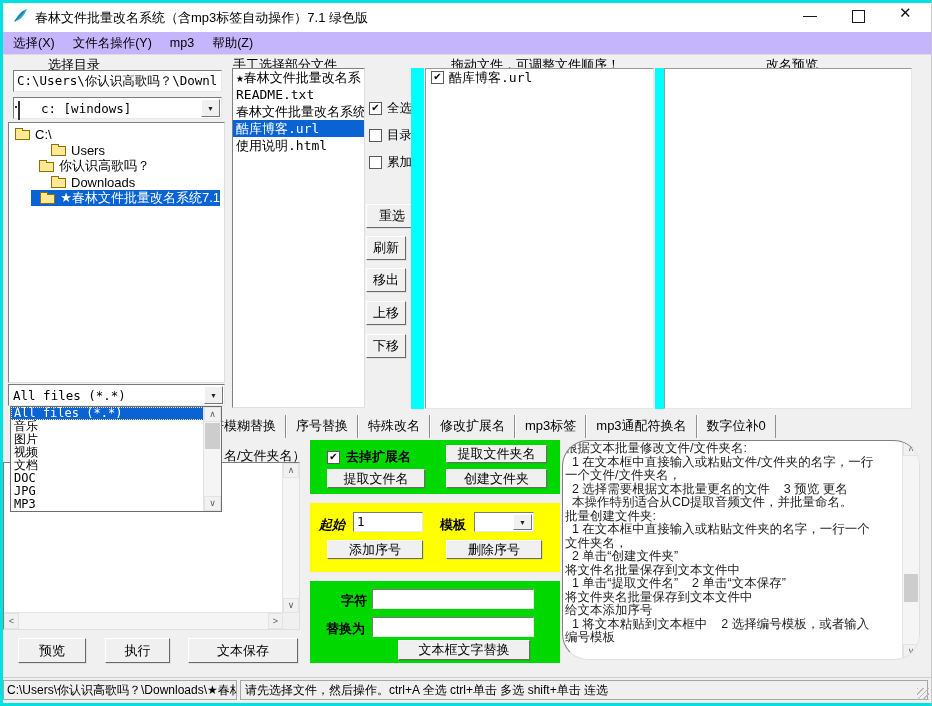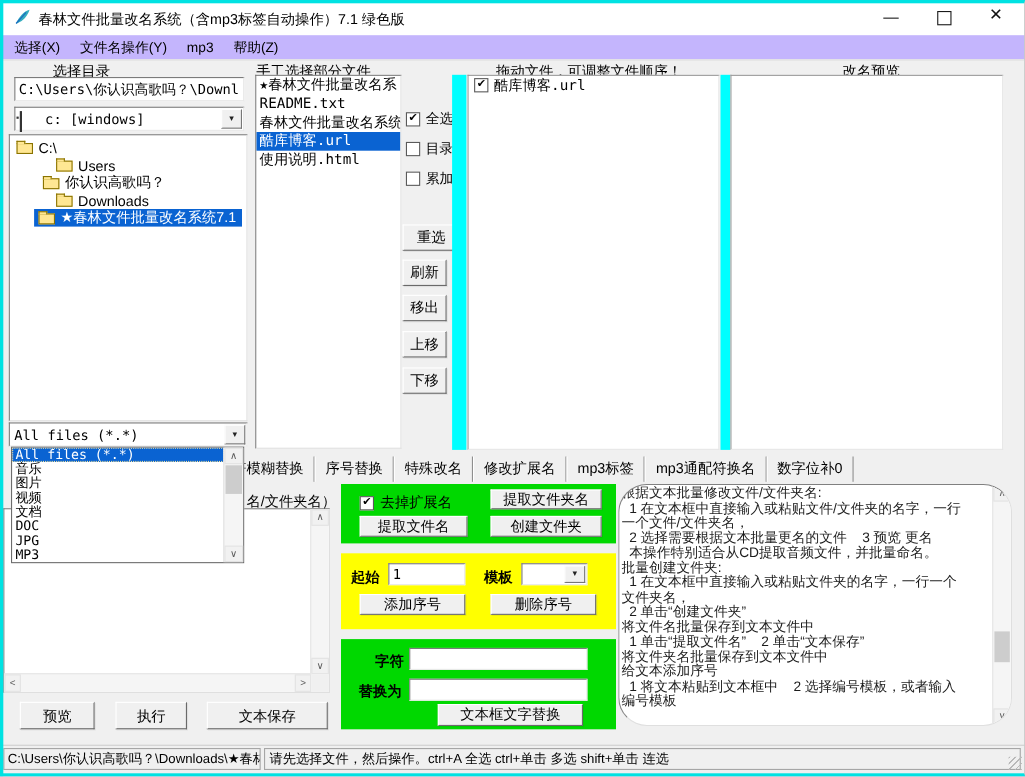--- a/index.html
+++ b/index.html
@@ -102,21 +102,21 @@
       <span style="margin-left:5px;">Users</span>
     </div>
     <div class="tree-row" style="left:30px;top:35px;">
       <span class="fold" style="position:relative;margin-top:2px;"></span>
       <span style="margin-left:5px;">你认识高歌吗？</span>
     </div>
     <div class="tree-row" style="left:42px;top:51px;">
       <span class="fold" style="position:relative;margin-top:2px;"></span>
       <span style="margin-left:5px;">Downloads</span>
     </div>
-    <div class="tree-row sel-blue" style="left:22px;top:67px;right:4px;padding-left:4px;">
+    <div class="tree-row sel-blue" style="left:22px;top:67px;right:4px;padding-left:4px;justify-content:flex-end;">
       <span class="fold" style="position:relative;margin-top:2px;"></span>
       <span style="margin-left:5px;">★春林文件批量改名系统7.1</span>
     </div>
   </div>
 
   <div class="abs sunken" style="left:8px;top:384px;width:217px;height:22px;box-sizing:border-box;">
     <span class="abs mono" style="left:4px;top:3px;font-size:12.5px;white-space:nowrap;">All files (*.*)</span>
     <span class="combo-arrow">
       <span>▼</span>
     </span>
@@ -217,29 +217,29 @@
         </div>
     </div>
     <div class="abs" style="right:0;bottom:0;width:16px;height:16px;background:#f0f0f0;"></div>
   </div>
 
   <div class="abs" style="left:310px;top:440px;width:250px;height:54px;background:#00d800;">
     <div class="abs" style="left:17px;top:8px;display:flex;align-items:center;">
       <span class="cb">
           <span class="mark">✔</span>
         </span>
-      <span class="lbl" style="margin-left:6px;font-weight:normal;">去掉扩展名</span>
+      <span class="lbl" style="margin-left:6px;font-weight:bold;">去掉扩展名</span>
     </div>
     <div class="abs btn" style="left:136px;top:5px;width:101px;height:18px;">提取文件夹名</div>
     <div class="abs btn" style="left:17px;top:29px;width:98px;height:19px;">提取文件名</div>
     <div class="abs btn" style="left:136px;top:29px;width:101px;height:19px;">创建文件夹</div>
   </div>
 
   <div class="abs" style="left:310px;top:503px;width:250px;height:69px;background:#ffff00;">
-    <span class="abs lbl" style="left:9px;top:13px;font-weight:bold;">起始</span>
+    <span class="abs lbl" style="left:9px;top:13px;font-weight:bold;font-style:italic;">起始</span>
     <div class="abs sunken mono" style="left:43px;top:9px;width:70px;height:20px;font-size:12.5px;line-height:18px;padding:0 3px;box-sizing:border-box;">
       <span>1</span>
     </div>
     <span class="abs lbl" style="left:130px;top:13px;font-weight:bold;">模板</span>
     <div class="abs sunken" style="left:164px;top:9px;width:60px;height:20px;box-sizing:border-box;">
       <span class="mono"></span>
       <span class="combo-arrow">
         <span>▼</span>
       </span>
     </div>

